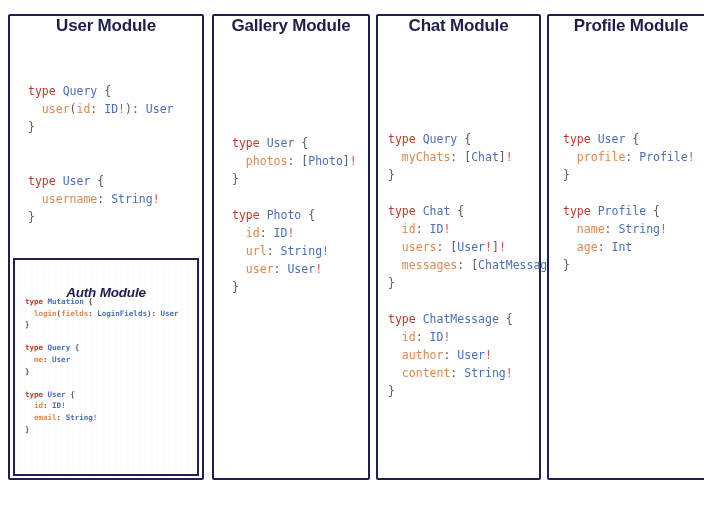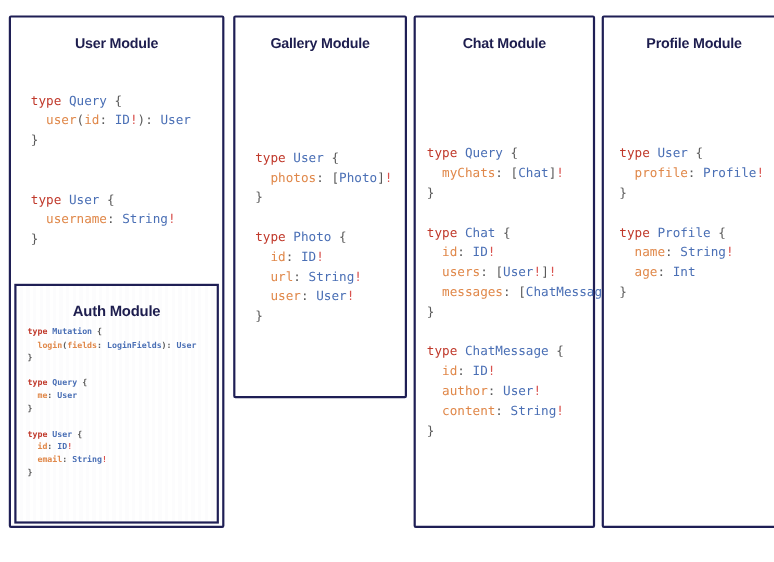--- a/index.html
+++ b/index.html
@@ -32,22 +32,22 @@
 
   .panel-title {
     text-align: center;
     font-weight: bold;
     color: #1d1d4e;
     letter-spacing: -0.2px;
     line-height: 1.1;
   }
 
   .panel > .panel-title {
-    font-size: 13px;
-    margin-top: 17px;
+    font-size: 17px;
+    margin-top: 1px;
   }
 
   .code {
     position: absolute;
     left: 0;
     right: 0;
     font-family: "DejaVu Sans Mono", "Liberation Mono", monospace;
     font-size: 11.5px;
     line-height: 18px;
     white-space: pre;
@@ -58,21 +58,21 @@
 
   
   .kw   { color: #c0392b; text-align: right; }      
   .tname{ color: #4a6fb5; }      
   .fld  { color: #e0884a; }      
   .punc { color: #5a5a5a; }      
   .bang { color: #d9534f; }      
 
   
   #panel-user    { left: 8px;   top: 14px; width: 196px; height: 466px; }
-  #panel-gallery { left: 212px; top: 14px; width: 158px; height: 348px; }
+  #panel-gallery { left: 212px; top: 14px; width: 158px; height: 466px; }
   #panel-chat    { left: 376px; top: 14px; width: 165px; height: 466px; }
   #panel-profile { left: 547px; top: 14px; width: 168px; height: 466px; }
 
   
   #code-user    { top: 66px;  padding-left: 18px; }
   #code-gallery { top: 118px; padding-left: 18px; }
   #code-chat    { top: 114px; padding-left: 10px; }
   #code-profile { top: 114px; padding-left: 14px; }
 
   
@@ -84,21 +84,22 @@
     width: 186px;
     height: 218px;
     border: 2px solid #1f1f55;
     background:
       repeating-linear-gradient(90deg,
         #ffffff 0px, #ffffff 3px,
         #fcfcfd 3px, #fcfcfd 6px);
   }
   #panel-auth .panel-title {
     font-size: 13.5px;
-    margin-top: 16px;
+    margin-top: 26px;
+    font-style: italic;
   }
   #code-auth {
     position: absolute;
     top: 36px;
     left: 0; right: 0;
     padding-left: 10px;
     font-family: "DejaVu Sans Mono", "Liberation Mono", monospace;
     font-size: 7.5px;
     line-height: 11.6px;
     white-space: pre;

